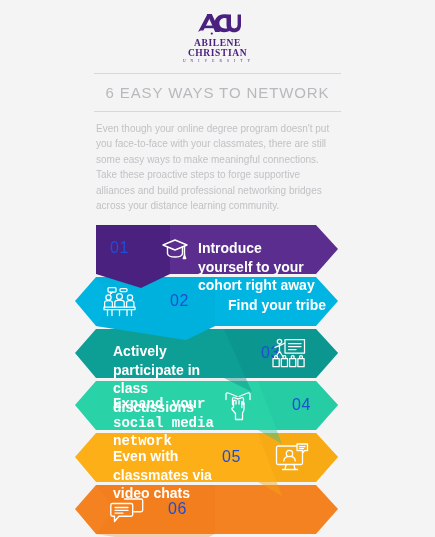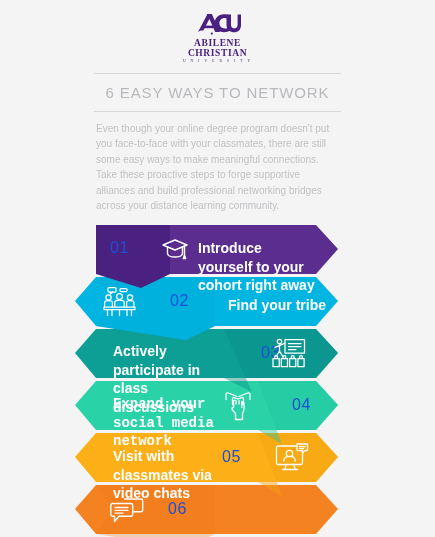--- a/index.html
+++ b/index.html
@@ -231,21 +231,21 @@
 
     <div class="row" style="top:208px;z-index:2;">
       <div class="shape">
         <svg width="435" height="78" viewBox="0 0 435 78">
           <polygon points="96,0 316,0 338,24 316,49 96,49" fill="#fcaf17"></polygon>
           <polygon points="96,0 120,0 96,24 96,49 75,24" fill="#fcaf17"></polygon>
           <polygon points="258,0 316,0 338,24 316,49 258,49 282,63" fill="#f2a310" opacity="0.45"></polygon>
         </svg>
       </div>
       <div class="rowtext">
-        <span class="lbl" style="left:113px;top:14px;width:110px;">Visit with classmates via video chats</span>
+        <span class="lbl" style="left:113px;top:14px;width:110px;">Even with classmates via video chats</span>
         <span class="num" style="left:222px;top:15px;text-align:right;">05</span>
         <span class="ico" style="left:275px;top:9px;">
           <svg width="34" height="32" viewBox="0 0 34 32" fill="none" stroke="#ffffff" stroke-width="1.3" stroke-linejoin="round" stroke-linecap="round">
             <rect x="1.5" y="4" width="26" height="18.5" rx="1.5"></rect>
             <path d="M11 22.5 L10 27.5 M19 22.5 L20 27.5 M7.5 27.5 L22.5 27.5"></path>
             <circle cx="14.5" cy="11.5" r="3.2"></circle>
             <path d="M8.8 19 C8.8 15.8 11.3 14.4 14.5 14.4 C17.7 14.4 20.2 15.8 20.2 19"></path>
             <path d="M22 2 L32.5 2 L32.5 8.6 L29.5 8.6 L27.5 11 L27.5 8.6 L22 8.6 Z" fill="#fcaf17"></path>
             <path d="M24.5 4.6 L30 4.6 M24.5 6.6 L28.5 6.6"></path>
           </svg>

